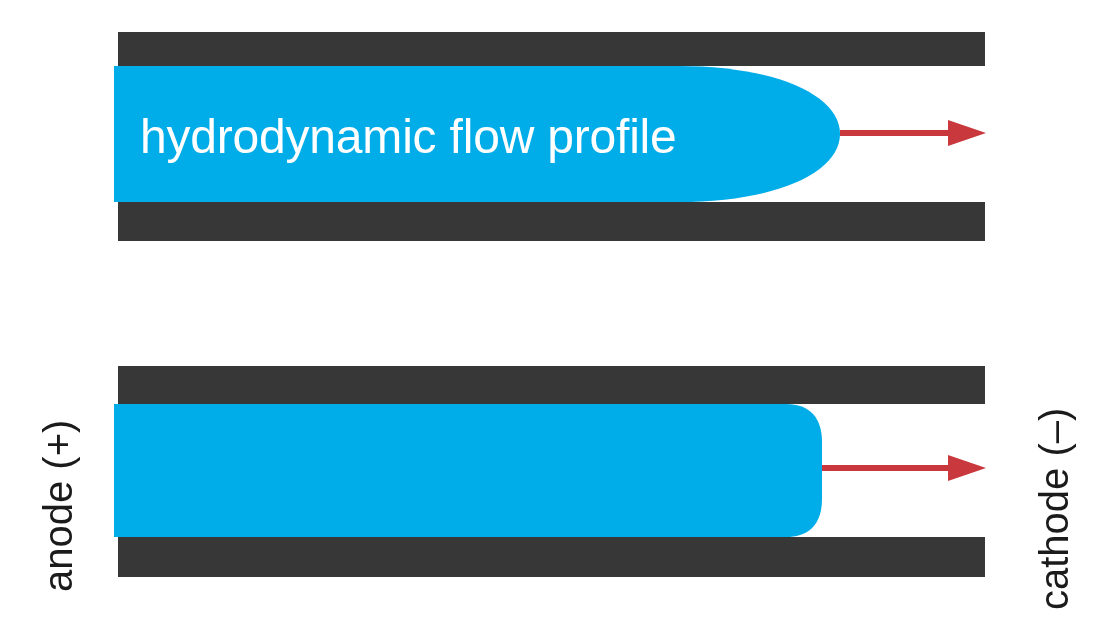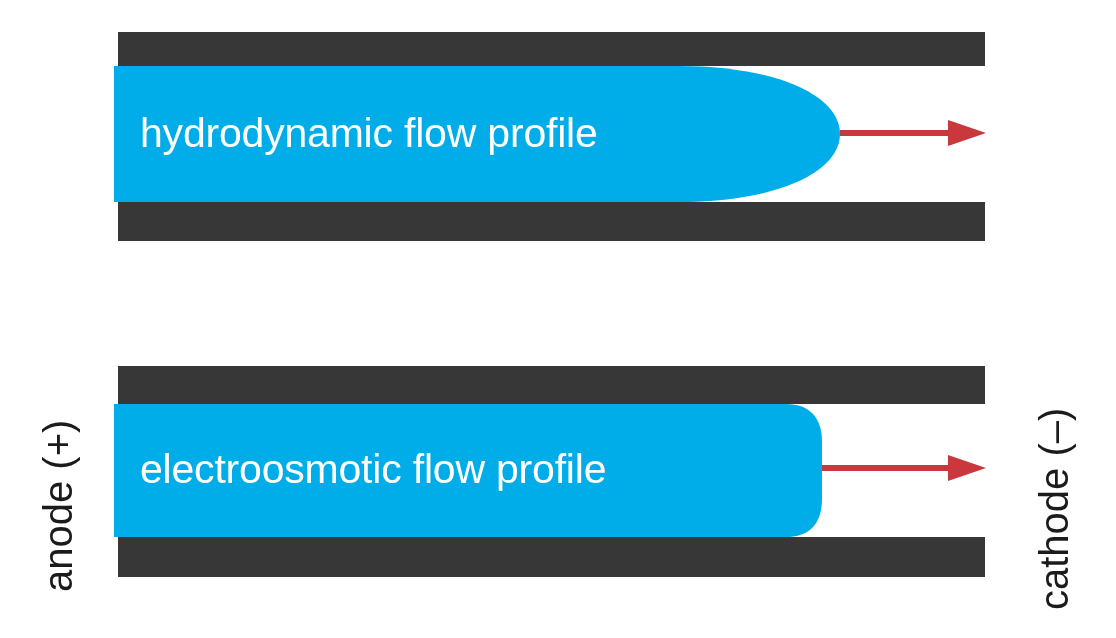--- a/index.html
+++ b/index.html
@@ -34,21 +34,21 @@
     overflow: visible;
   }
   .lumen svg {
     display: block;
     overflow: visible;
   }
 
   .flow-label {
     position: absolute;
     color: #ffffff;
-    font-size: 41px;
+    font-size: 48px;
     font-weight: 400;
     letter-spacing: -0.2px;
     white-space: nowrap;
     line-height: 1;
   }
 
   .arrow {
     position: absolute;
   }
   .arrow svg { display: block; }
@@ -117,21 +117,20 @@
                  L 668 0
                  C 692 0, 704 14, 704 38
                  L 704 95
                  C 704 119, 692 133, 668 133
                  L -4 133
                  Z" fill="#00ADE8"></path>
       </svg>
     </div>
   </div>
 
-  <div class="flow-label" style="left: 140px; top: 449px; color: rgb(255, 255, 255);">electroosmotic flow profile</div>
 
   <div class="arrow" style="left: 822px; top: 452px;">
     <svg width="170" height="32" viewBox="0 0 170 32" xmlns="http://www.w3.org/2000/svg">
       <line x1="0" y1="16" x2="136" y2="16" stroke="#C9383C" stroke-width="6"></line>
       <polygon points="126,3 164,16 126,29" fill="#C9383C"></polygon>
     </svg>
   </div>
 
 </div>
 

